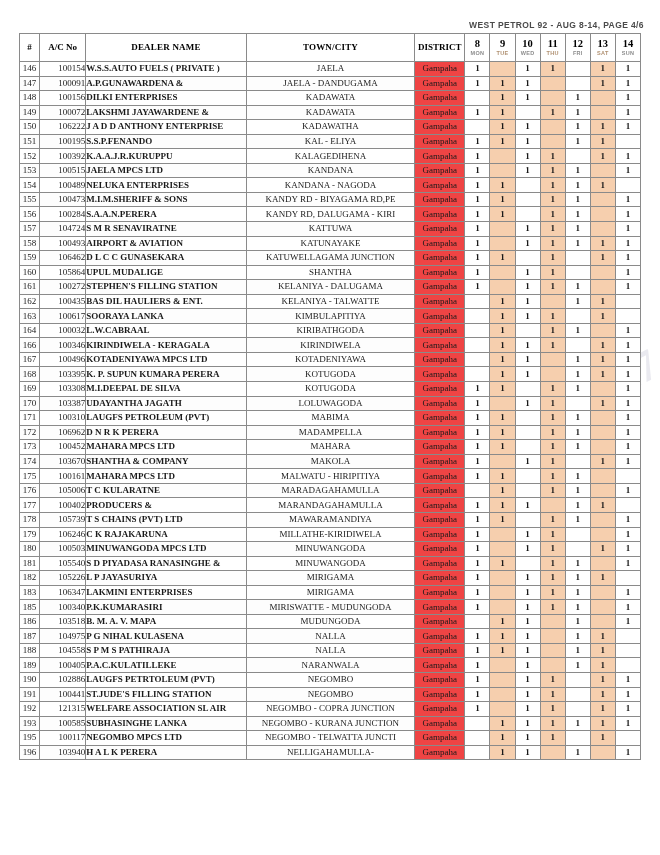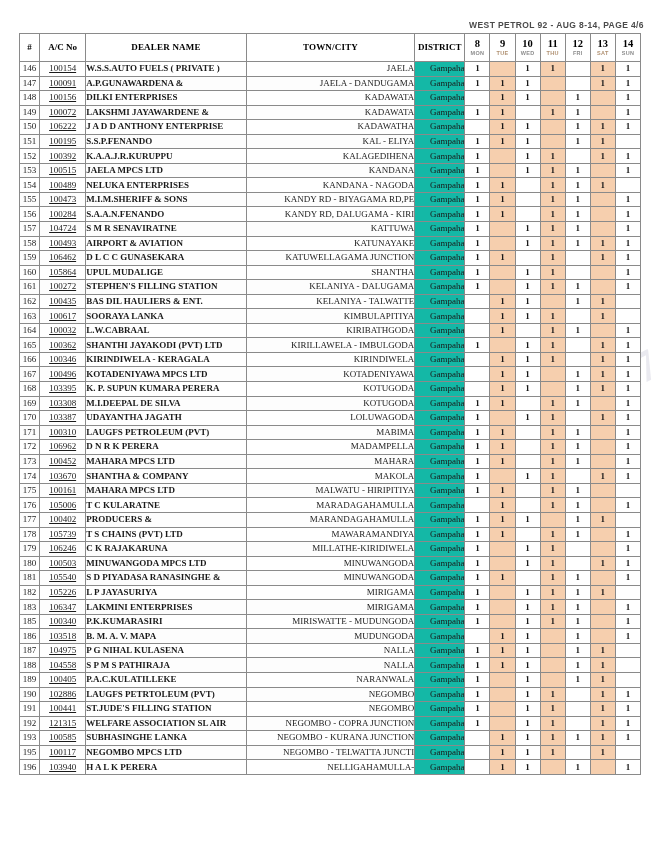--- a/index.html
+++ b/index.html
@@ -94,24 +94,24 @@
   tbody td{
     height:14.55px;
     font-size:9.3px;
     font-family:"Liberation Serif", serif;
     color:#1a1a1a;
     background:#ffffff;
     white-space:nowrap;
     overflow:hidden;
   }
   td.c-num{ text-align:center; font-size:9px; padding-right:1px;}
-  td.c-acc{ text-align:center; font-size:9.2px;text-decoration:underline;}
+  td.c-acc{ text-align:right; font-size:9.2px;}
   td.c-dealer{ text-align:left; padding-left:3px; font-size:9.2px;font-weight:bold;}
-  td.c-town{ text-align:right; padding-left:3px; font-size:9.2px;margin-left:40px;}
-  td.c-district{ text-align:right; background:#14b8a6; font-size:9.2px;}
+  td.c-town{ text-align:center; padding-left:3px; font-size:9.2px;margin-left:40px;}
+  td.c-district{ text-align:center; background:#ef4444; font-size:9.2px;}
   td.c-day{ text-align:center; font-size:9.5px; font-weight:600;}
   td.c-day.hl{ background:#f6cfae; }
   tbody tr:nth-child(even) td.c-num,
   tbody tr:nth-child(even) td.c-acc,
   tbody tr:nth-child(even) td.c-dealer,
   tbody tr:nth-child(even) td.c-town{ background:#fdfdfd; }
 </style>
 </head>
 <body>
 
@@ -300,21 +300,21 @@
           <td class="c-day hl">1</td>
           <td class="c-day"></td>
           <td class="c-day hl">1</td>
           <td class="c-day">1</td>
           <td class="c-day hl"></td>
           <td class="c-day">1</td>
         </tr>
         <tr>
           <td class="c-num">156</td>
           <td class="c-acc">100284</td>
-          <td class="c-dealer">S.A.A.N.FENANDO</td>
+          <td class="c-dealer">S.A.A.N.PERERA</td>
           <td class="c-town">KANDY RD, DALUGAMA - KIRI</td>
           <td class="c-district">Gampaha</td>
           <td class="c-day">1</td>
           <td class="c-day hl">1</td>
           <td class="c-day"></td>
           <td class="c-day hl">1</td>
           <td class="c-day">1</td>
           <td class="c-day hl"></td>
           <td class="c-day">1</td>
         </tr>
@@ -424,34 +424,20 @@
           <td class="c-district">Gampaha</td>
           <td class="c-day"></td>
           <td class="c-day hl">1</td>
           <td class="c-day"></td>
           <td class="c-day hl">1</td>
           <td class="c-day">1</td>
           <td class="c-day hl"></td>
           <td class="c-day">1</td>
         </tr>
         <tr>
-          <td class="c-num">165</td>
-          <td class="c-acc">100362</td>
-          <td class="c-dealer">SHANTHI JAYAKODI (PVT) LTD</td>
-          <td class="c-town">KIRILLAWELA - IMBULGODA</td>
-          <td class="c-district">Gampaha</td>
-          <td class="c-day">1</td>
-          <td class="c-day hl"></td>
-          <td class="c-day">1</td>
-          <td class="c-day hl">1</td>
-          <td class="c-day"></td>
-          <td class="c-day hl">1</td>
-          <td class="c-day">1</td>
-        </tr>
-        <tr>
           <td class="c-num">166</td>
           <td class="c-acc">100346</td>
           <td class="c-dealer">KIRINDIWELA - KERAGALA</td>
           <td class="c-town">KIRINDIWELA</td>
           <td class="c-district">Gampaha</td>
           <td class="c-day"></td>
           <td class="c-day hl">1</td>
           <td class="c-day">1</td>
           <td class="c-day hl">1</td>
           <td class="c-day"></td>

